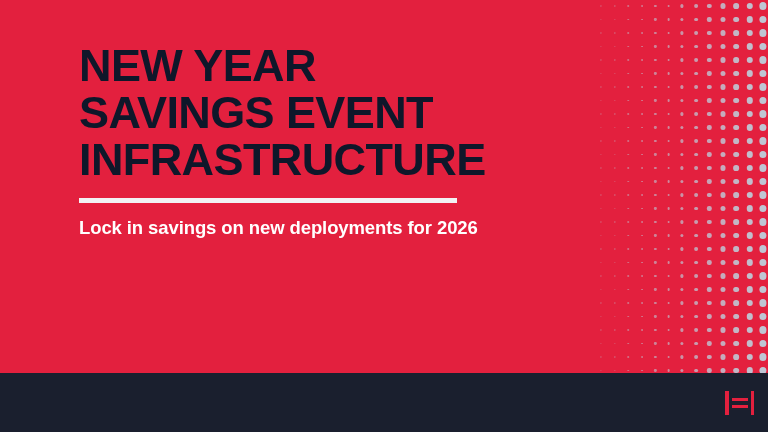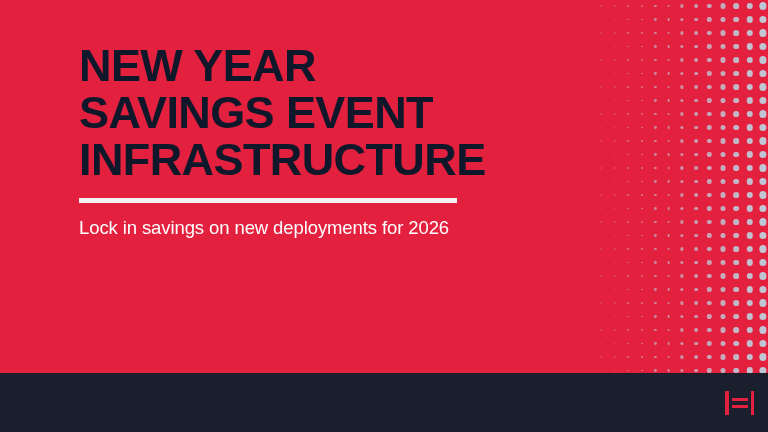--- a/index.html
+++ b/index.html
@@ -65,21 +65,21 @@
     background: #F2F2F4;
     margin-top: 15px;
   }
 
   .subhead {
     margin: 0;
     padding-top: 13px;
     color: #FFFFFF;
     font-size: 18.5px;
     line-height: 24px;
-    font-weight: 400;
+    font-weight: 700;
     letter-spacing: -0.1px;
     white-space: nowrap;
   }
 
   
   .footer {
     position: absolute;
     left: 0;
     right: 0;
     bottom: 0;

